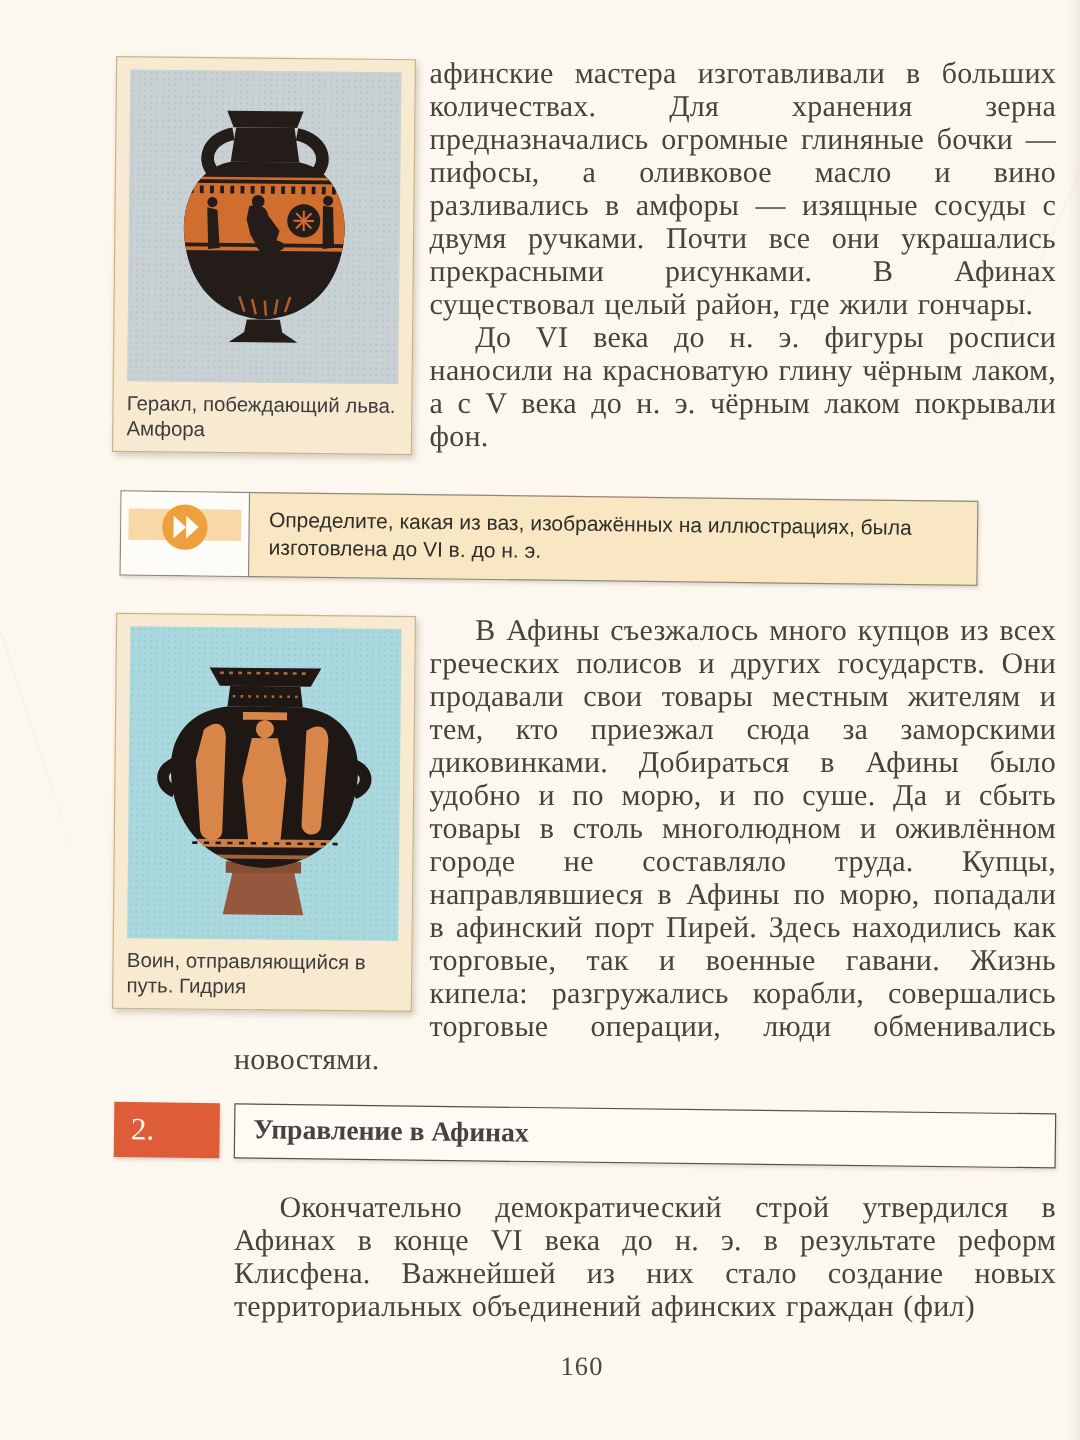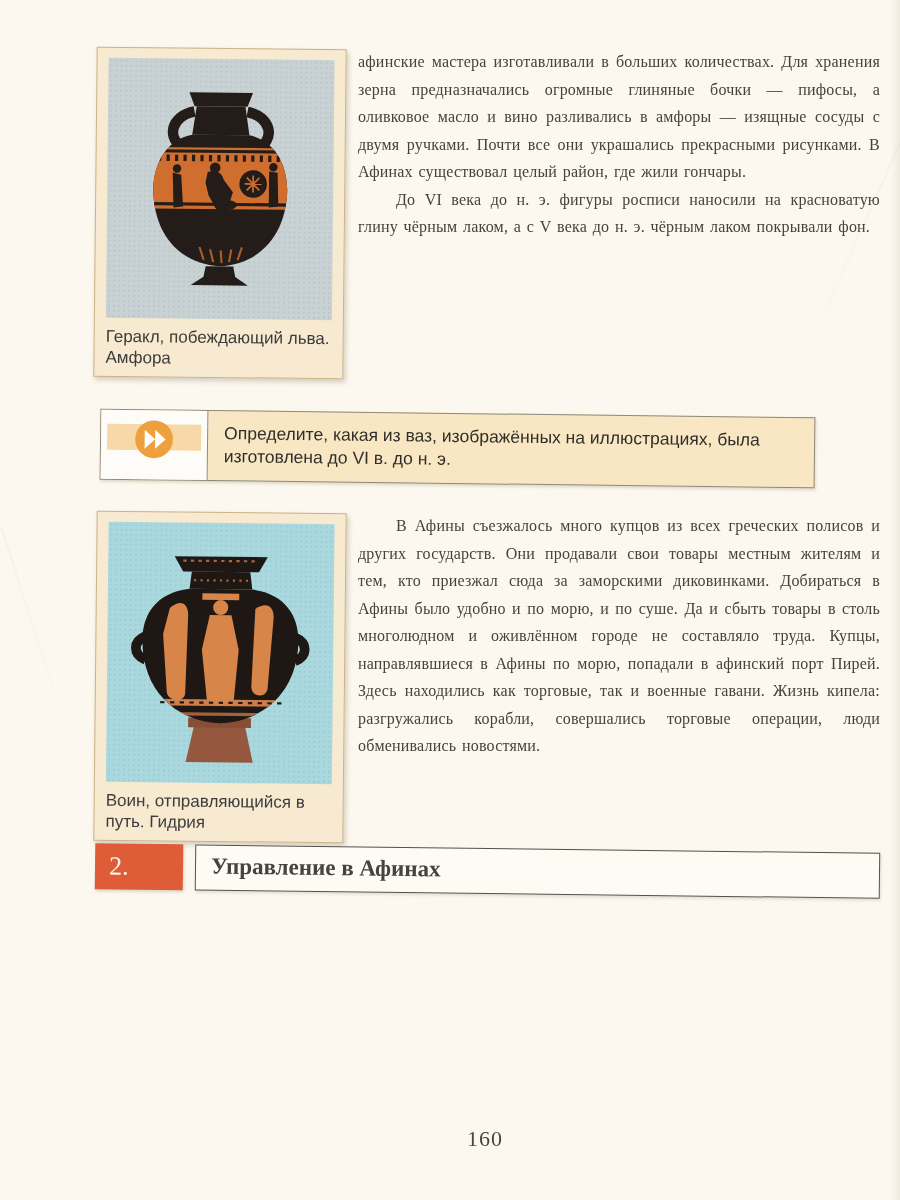--- a/index.html
+++ b/index.html
@@ -18,21 +18,21 @@
   .crease.c1{top:120px;right:60px;width:2px;height:320px;transform:rotate(24deg);}
   .crease.c2{top:520px;left:40px;width:2px;height:260px;transform:rotate(-18deg);}
 
   .content{
     position:absolute;left:195px;top:48px;width:685px;
   }
 
   
   .para{
     margin:0;text-align:justify;
-    font-size:16px;line-height:27.5px;letter-spacing:0.2px;word-spacing:1.5px;
+    font-size:25px;line-height:27.5px;letter-spacing:0.2px;word-spacing:1.5px;
   }
   .para.indent{text-indent:38px;font-family:Liberation Serif, serif;}
 
   
   .figure-card{
     float:left;width:226px;
     padding:10px 11px 8px 11px;
     background:#f8ead0;
     border:1px solid #c9b48a;
     box-shadow:2px 3px 5px rgba(90,75,50,0.25);
@@ -237,16 +237,17 @@
 
     <p class="para indent">В Афины съезжалось много купцов из всех греческих полисов и других государств. Они продавали свои товары местным жителям и тем, кто приезжал сюда за заморскими диковинками. Добираться в Афины было удобно и по морю, и по суше. Да и сбыть товары в столь многолюдном и оживлённом городе не составляло труда. Купцы, направлявшиеся в Афины по морю, попадали в афинский порт Пирей. Здесь находились как торговые, так и военные гавани. Жизнь кипела: разгружались корабли, совершались торговые операции, люди обменивались новостями.</p>
   </div>
 
   <div class="section-header">
     <div class="section-number">2.</div>
     <div class="section-gap"></div>
     <div class="section-title">Управление в Афинах</div>
   </div>
 
+  <p class="para indent after-header">Окончательно демократический строй утвердился в Афинах в конце VI века до н. э. в результате реформ Клисфена. Важнейшей из них стало создание новых территориальных объединений афинских граждан (фил)</p>
 
 </div>
 
 <div class="page-number">160</div>
 
 </body></html>

